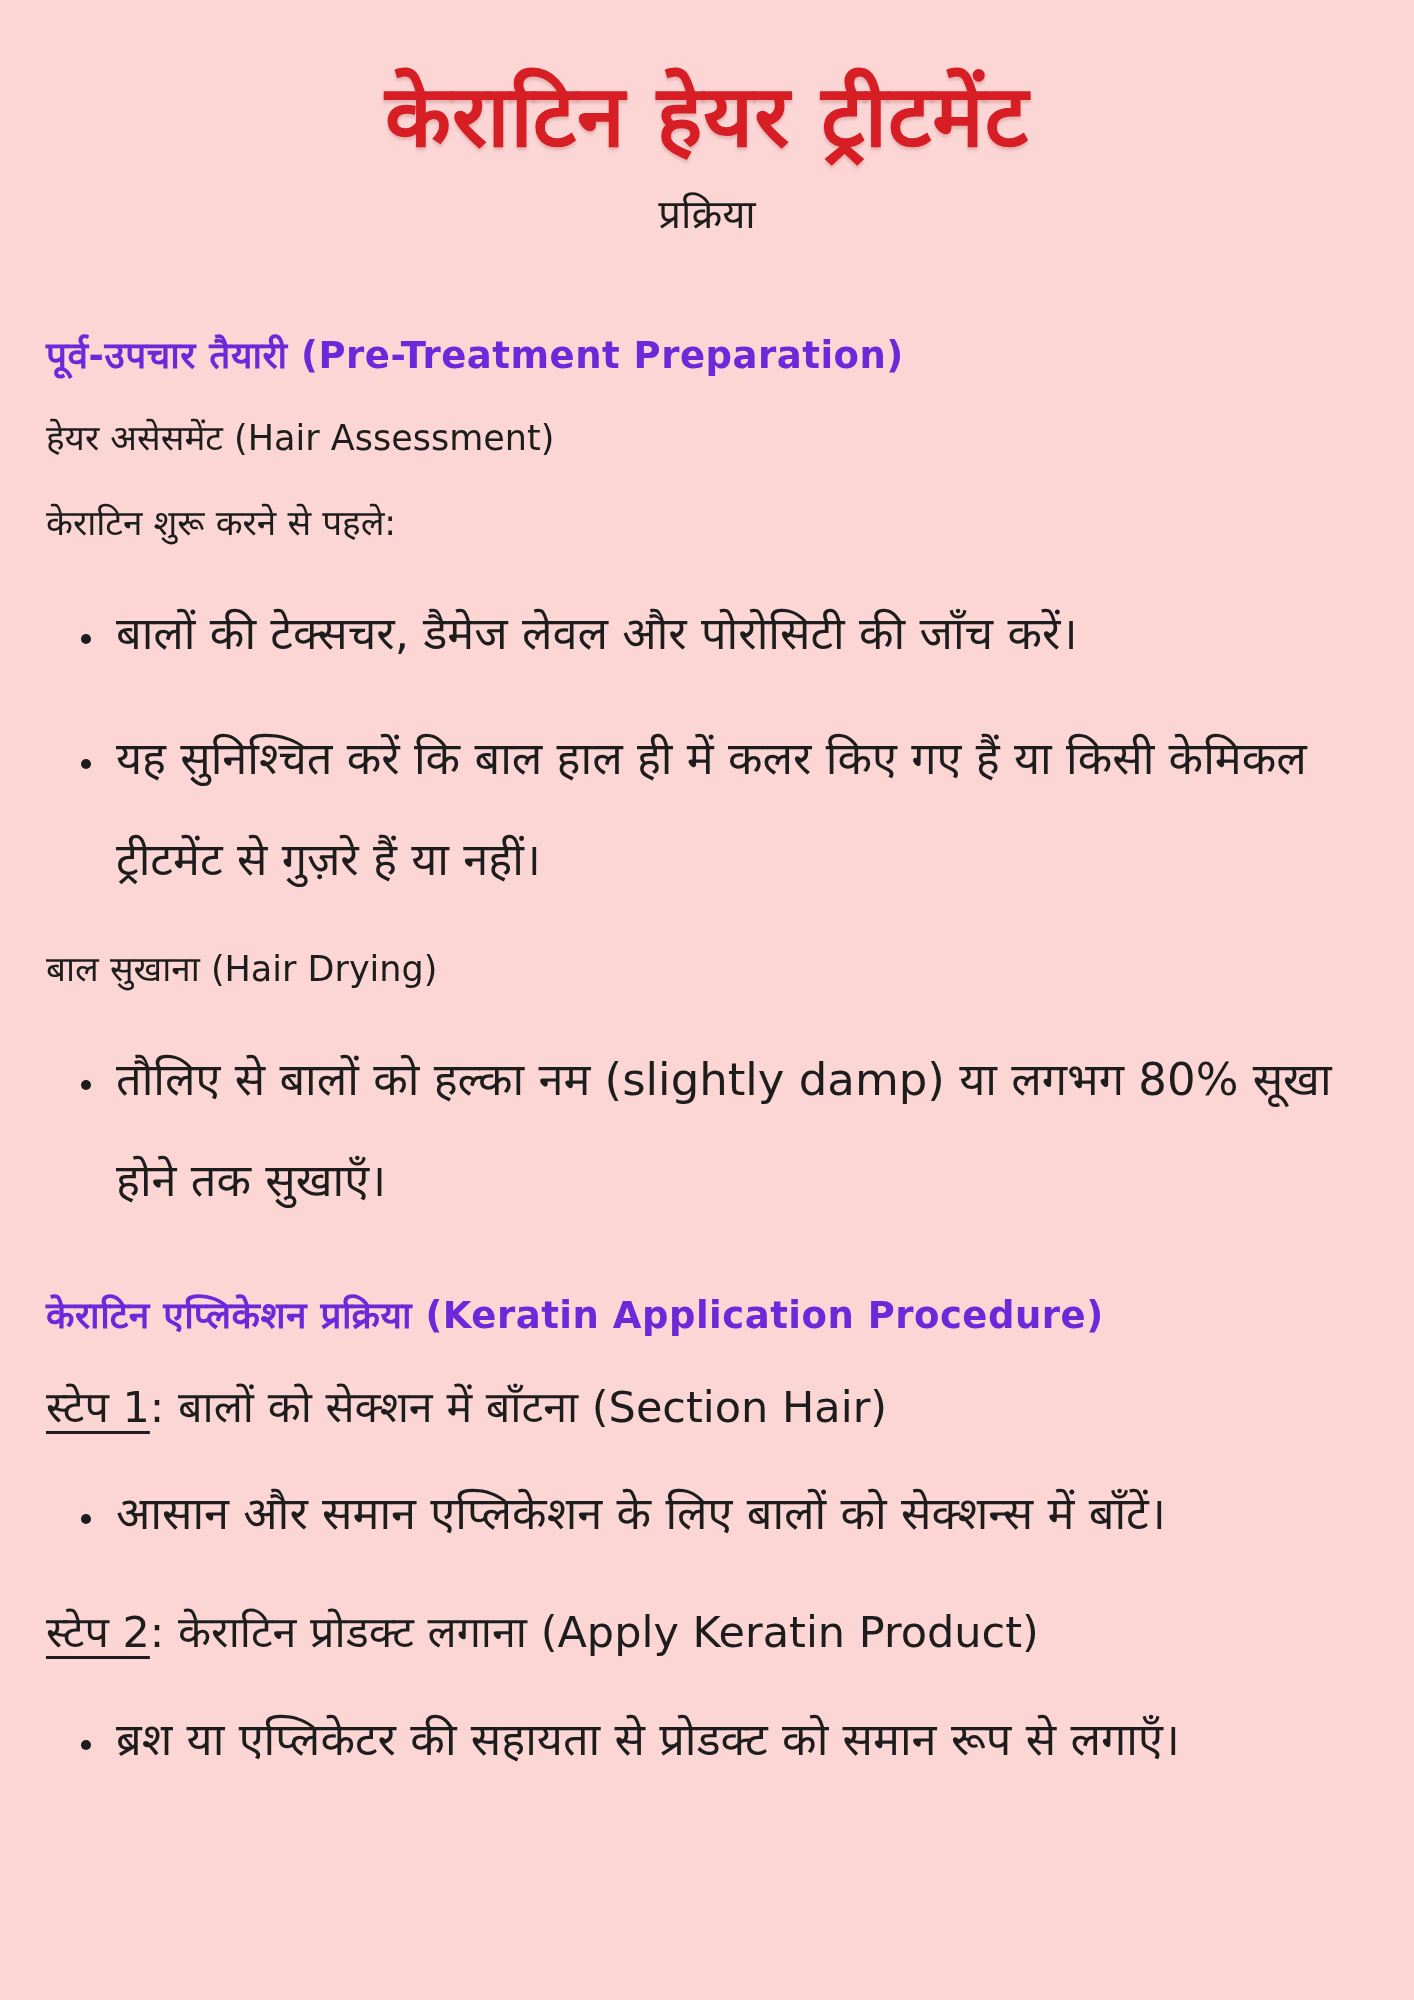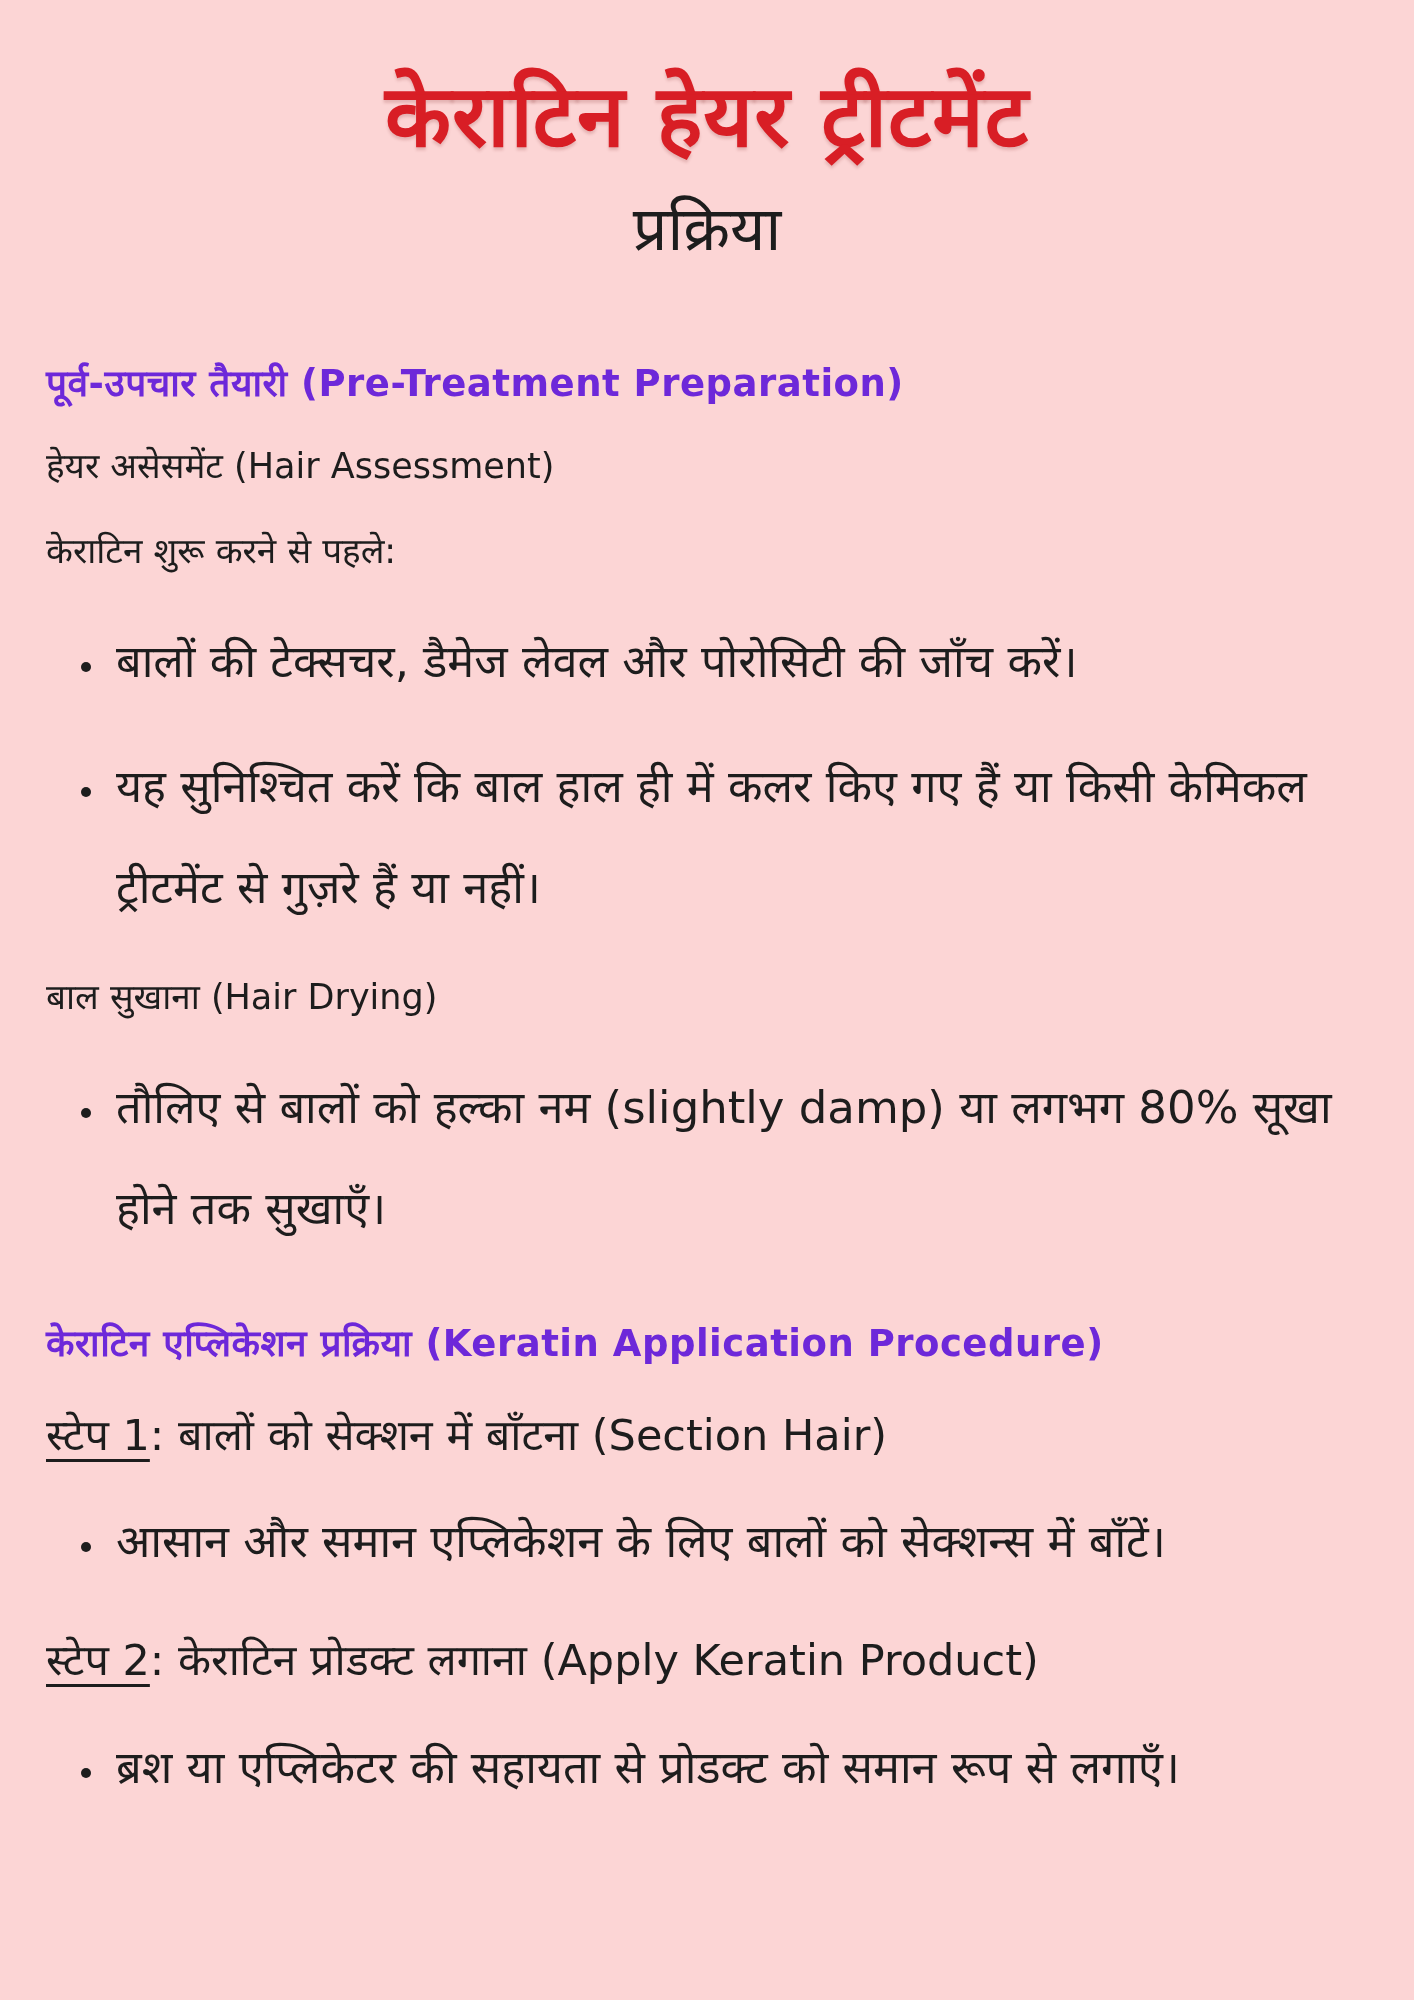--- a/index.html
+++ b/index.html
@@ -25,21 +25,21 @@
     text-align: center;
     font-size: 86px;
     font-weight: 800;
     color: #D81E25;
     letter-spacing: 1px;
     text-shadow: 0 3px 3px rgba(120, 30, 30, 0.18);
   }
   .doc-subtitle {
     margin: 0 0 88px 0;
     text-align: center;
-    font-size: 61px;
+    font-size: 40px;
     font-weight: 400;
     color: #1d1d1d;
   }
   .section-heading {
     margin: 46px 0 26px 0;
     font-size: 37px;
     font-weight: 700;
     color: #6d28d9;
     letter-spacing: 0.5px;
   }

